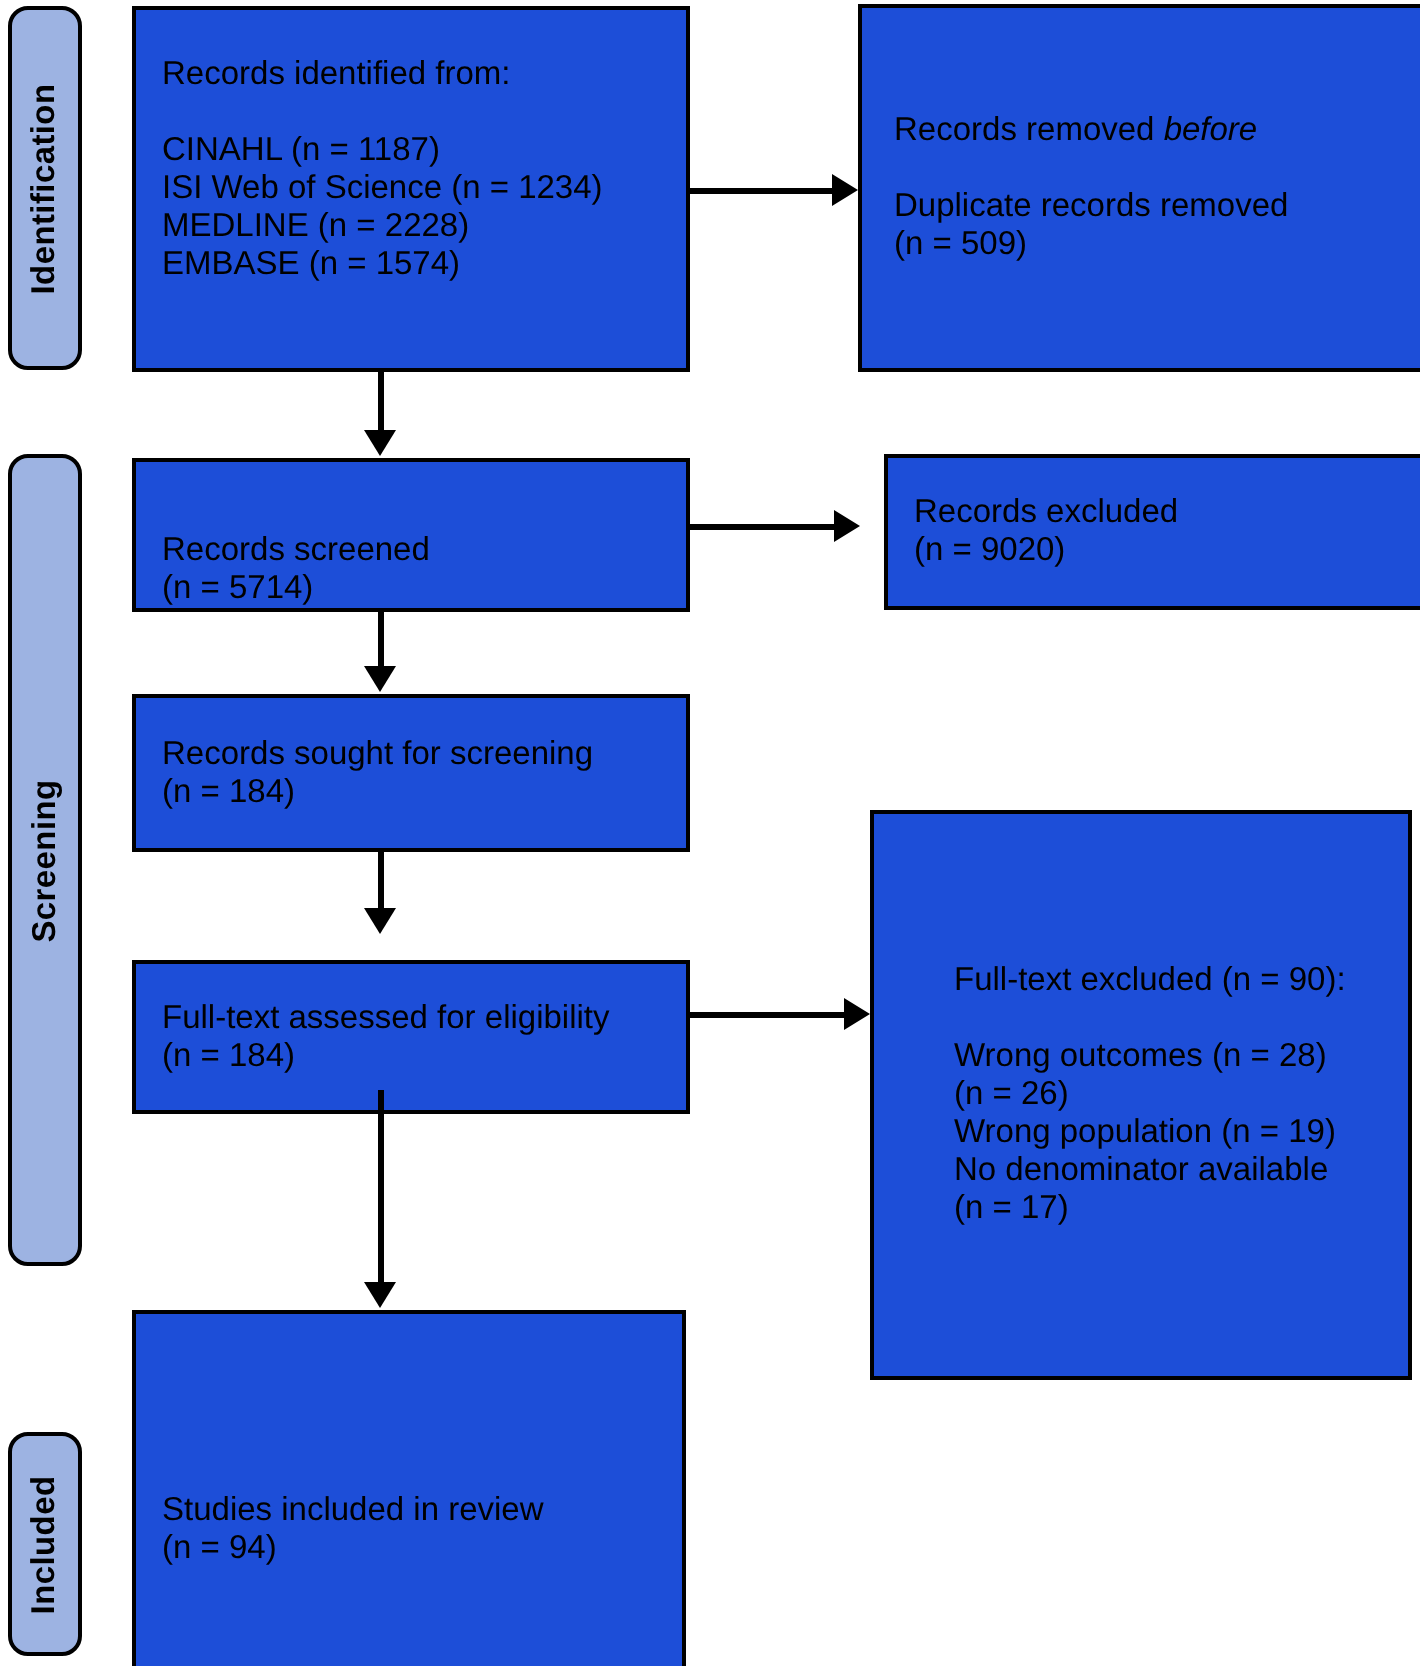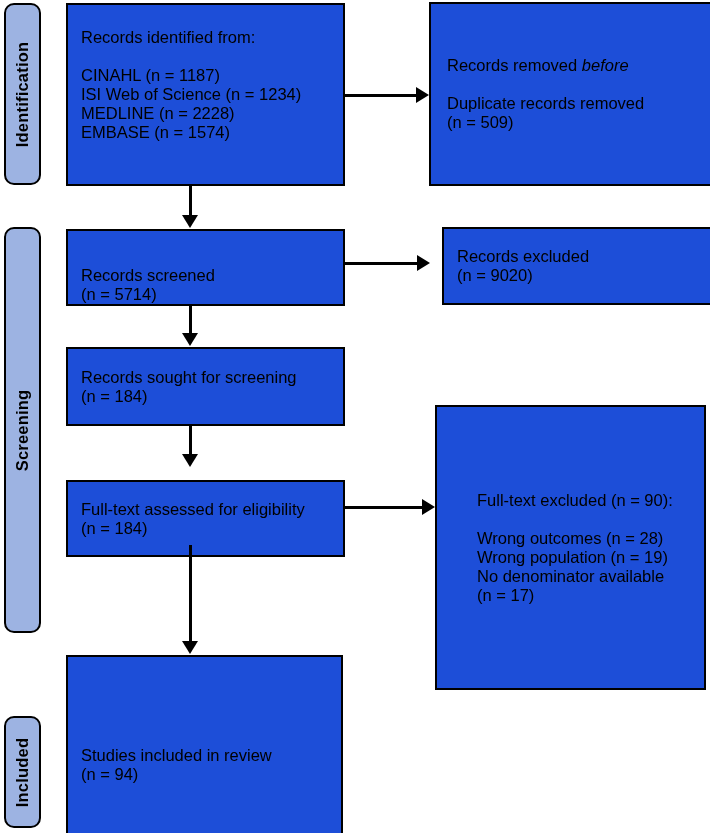--- a/index.html
+++ b/index.html
@@ -143,20 +143,21 @@
       <div class="tline"><span>(n = 184)</span></div>
     </div>
   <div class="flow-box" id="box-fulltext-assessed">
       <div class="tline"><span>Full-text assessed for eligibility</span></div>
       <div class="tline"><span>(n = 184)</span></div>
     </div>
   <div class="flow-box" id="box-fulltext-excluded">
       <div class="tline"><span>Full-text excluded (n = 90):</span></div>
       <div class="tline">&nbsp;</div>
       <div class="tline"><span>Wrong outcomes (n = 28)</span></div>
+      <div class="tline"><span>(n = 26)</span></div>
       <div class="tline"><span>Wrong population (n = 19)</span></div>
       <div class="tline"><span>No denominator available</span></div>
       <div class="tline"><span>(n = 17)</span></div>
     </div>
   <div class="flow-box" id="box-studies-included">
       <div class="tline"><span>Studies included in review</span></div>
       <div class="tline"><span>(n = 94)</span></div>
     </div>
 
   <div class="arrow-v" id="arrow-identified-to-screened">

